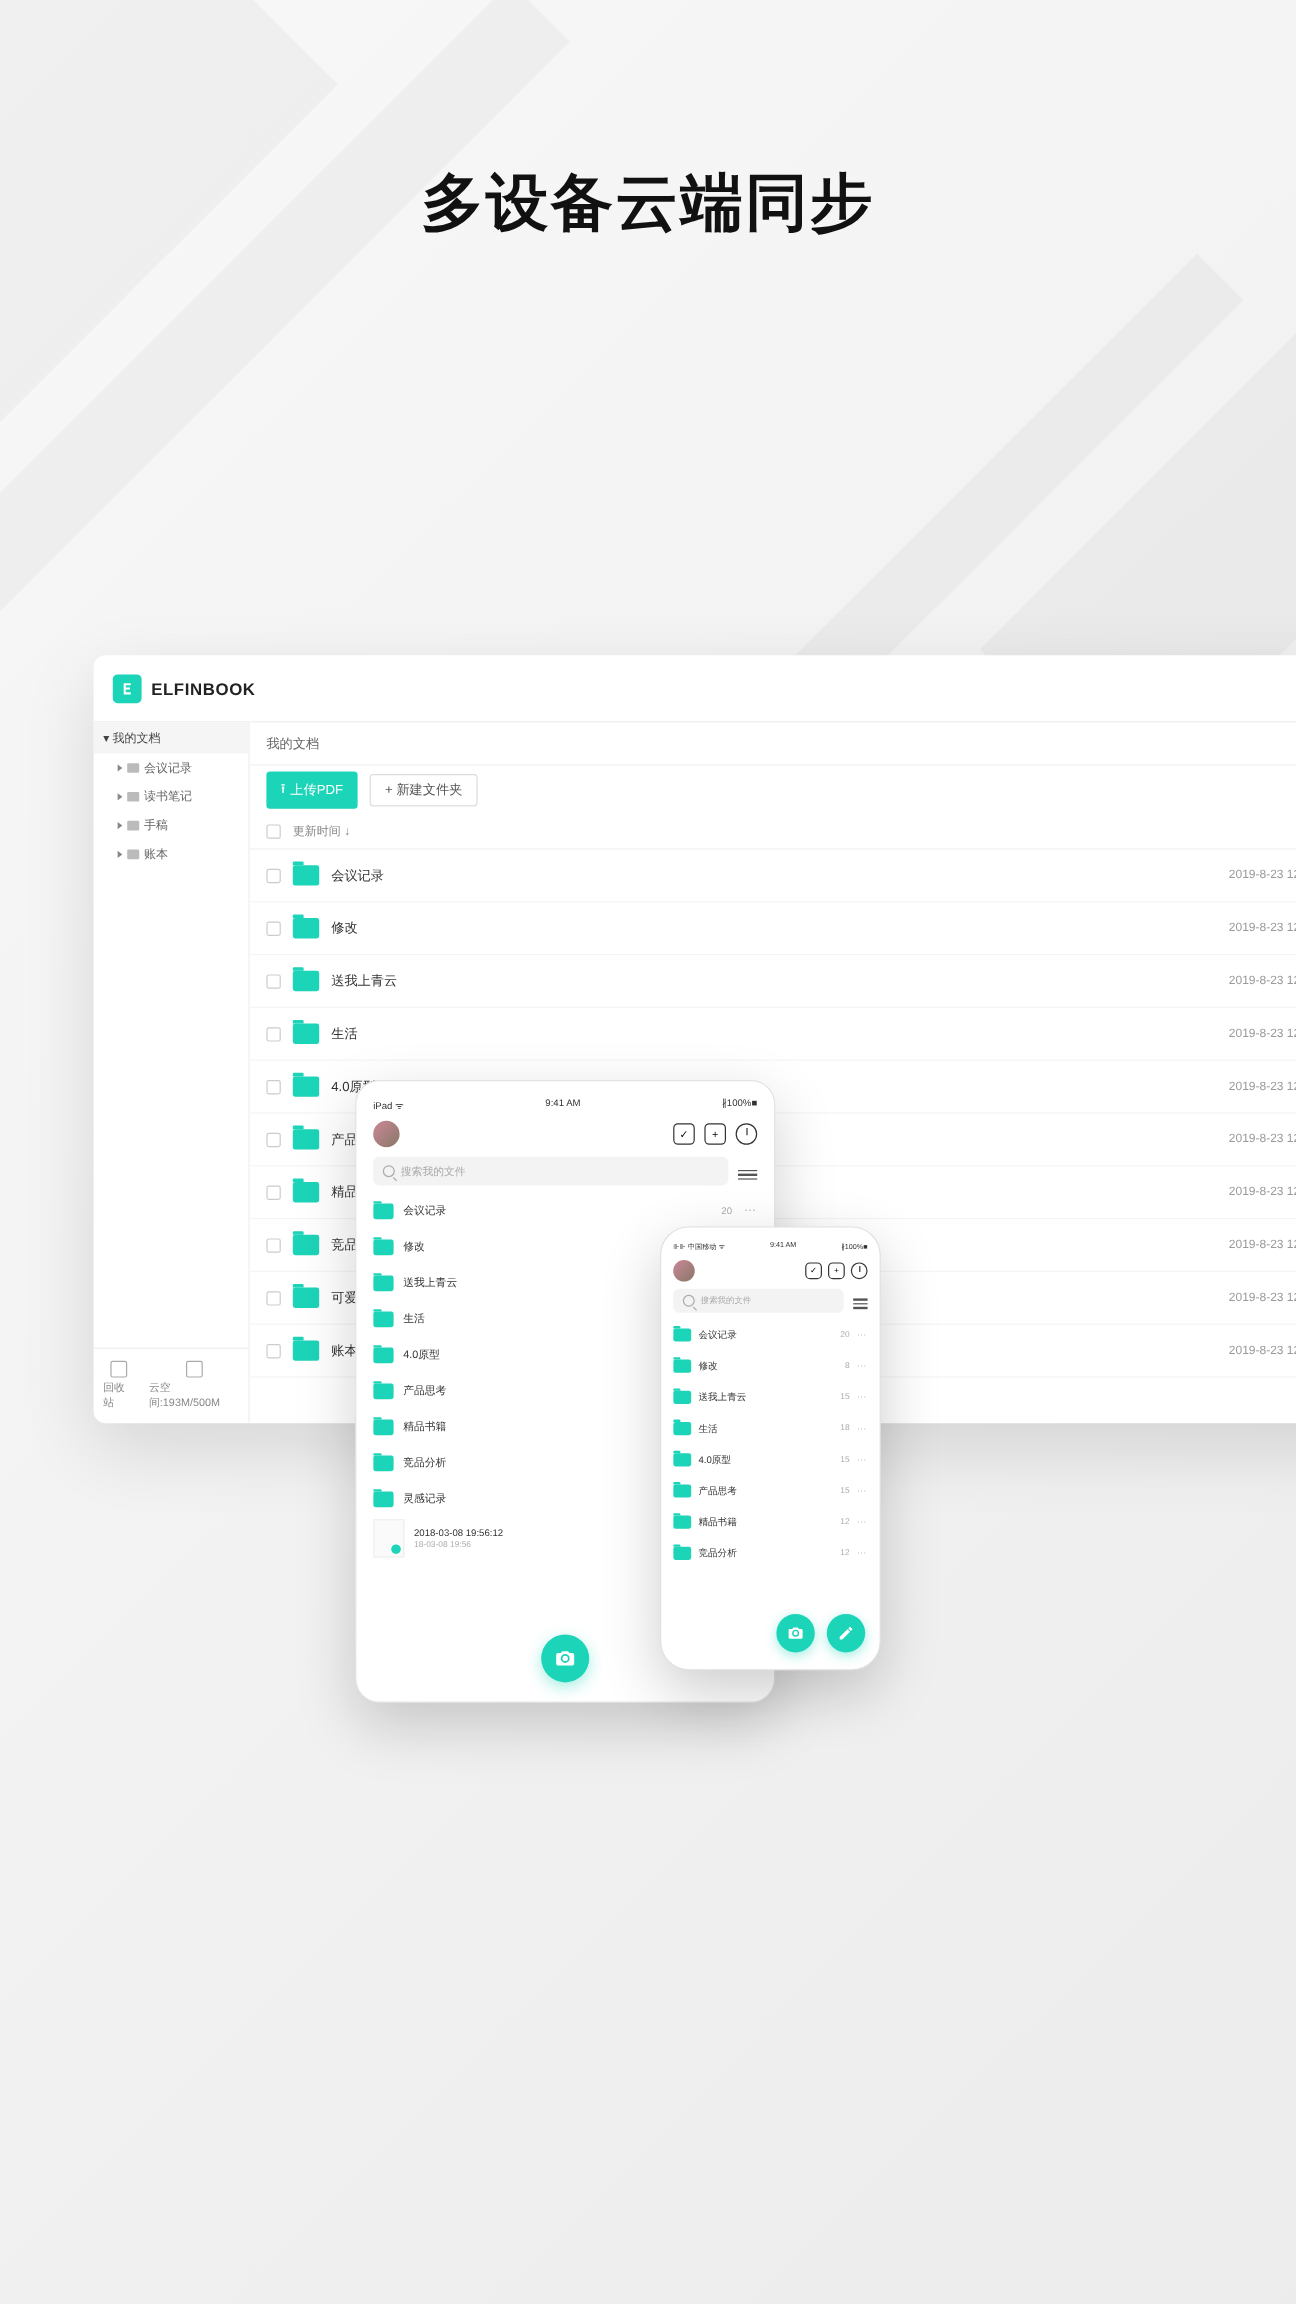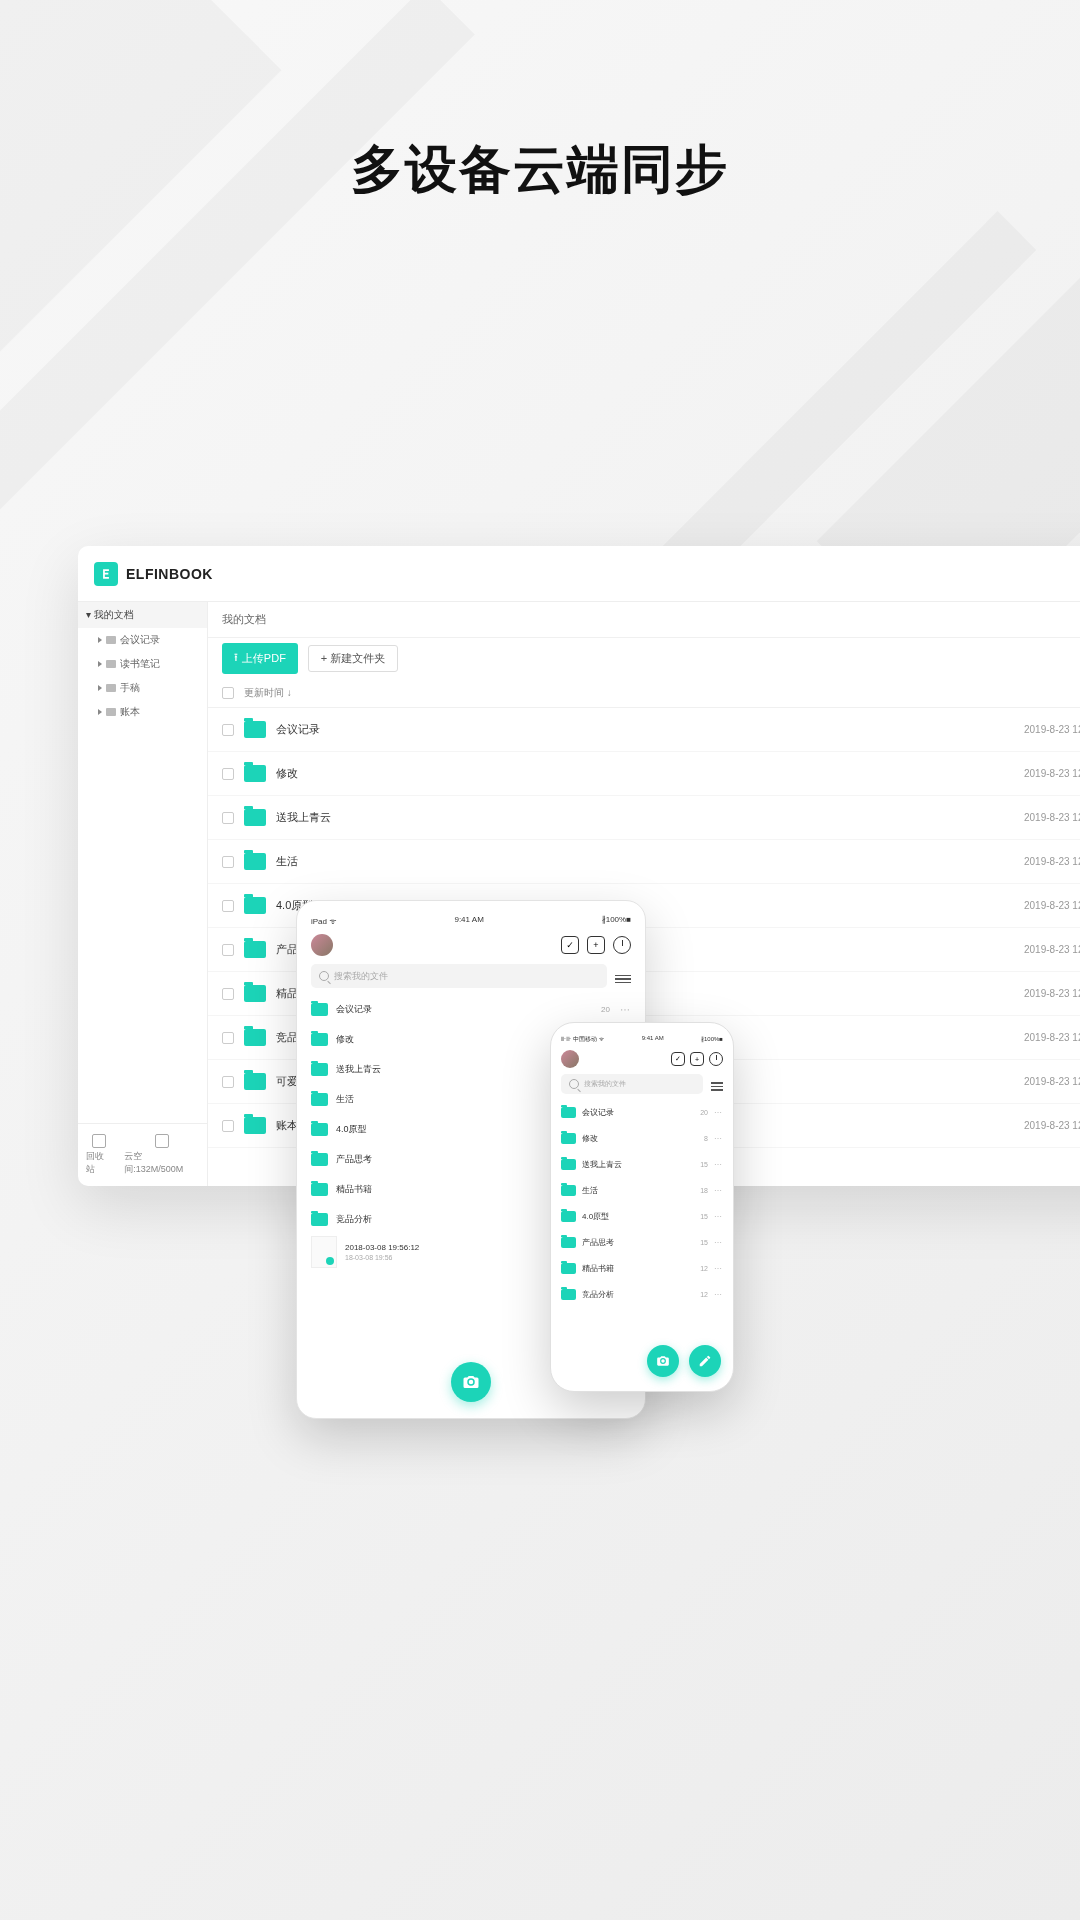--- a/index.html
+++ b/index.html
@@ -137,21 +137,21 @@
             </div>
           </div>
       </div>
       <div class="side-bot">
         <div class="sb-cell">
           <div class="sb-ico"></div>
           <div>回收站</div>
         </div>
         <div class="sb-cell">
           <div class="sb-ico"></div>
-          <div><span>云空间:</span><span>132M/500M</span></div>
+          <div><span>云空间:</span><span>193M/500M</span></div>
         </div>
       </div>
     </div>
     <div class="main">
       <div class="crumb">我的文档</div>
       <div class="toolbar">
         <div class="btn-primary">
           <span>⭱</span>
           <span>上传PDF</span>
         </div>
@@ -293,20 +293,26 @@
         <div style="flex:1">精品书籍</div>
         <div class="t-count"></div>
         <div class="t-more">⋯</div>
       </div>
       <div class="t-row">
         <div class="folder-ico"></div>
         <div style="flex:1">竞品分析</div>
         <div class="t-count"></div>
         <div class="t-more">⋯</div>
       </div>
+      <div class="t-row">
+        <div class="folder-ico"></div>
+        <div style="flex:1">灵感记录</div>
+        <div class="t-count"></div>
+        <div class="t-more">⋯</div>
+      </div>
       <div class="t-doc">
         <div class="doc-thumb"></div>
         <div class="doc-lines">
           <div>2018-03-08 19:56:12</div>
           <div>18-03-08 19:56</div>
         </div>
       </div>
     </div>
   <div class="fab">
     <svg viewBox="0 0 24 24">

